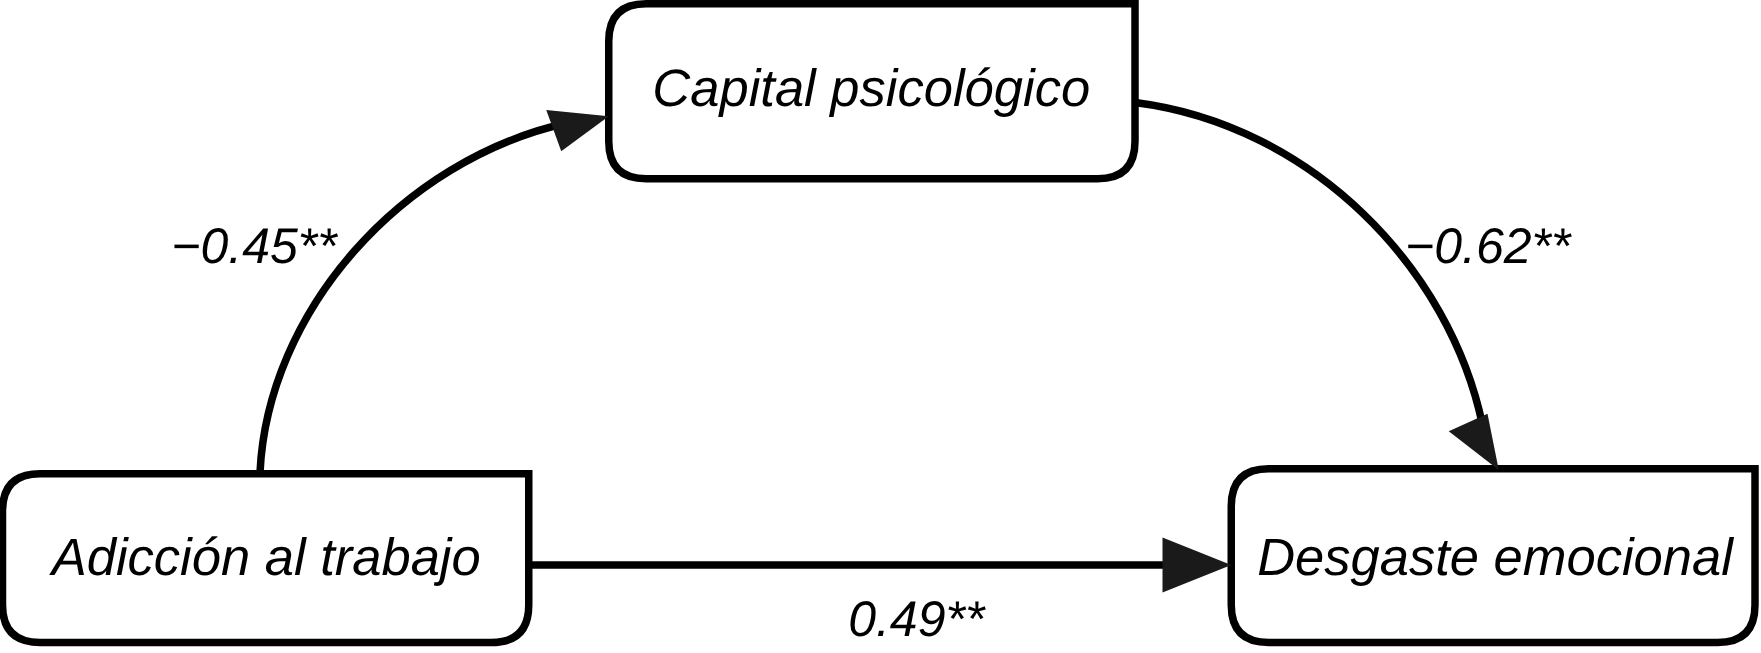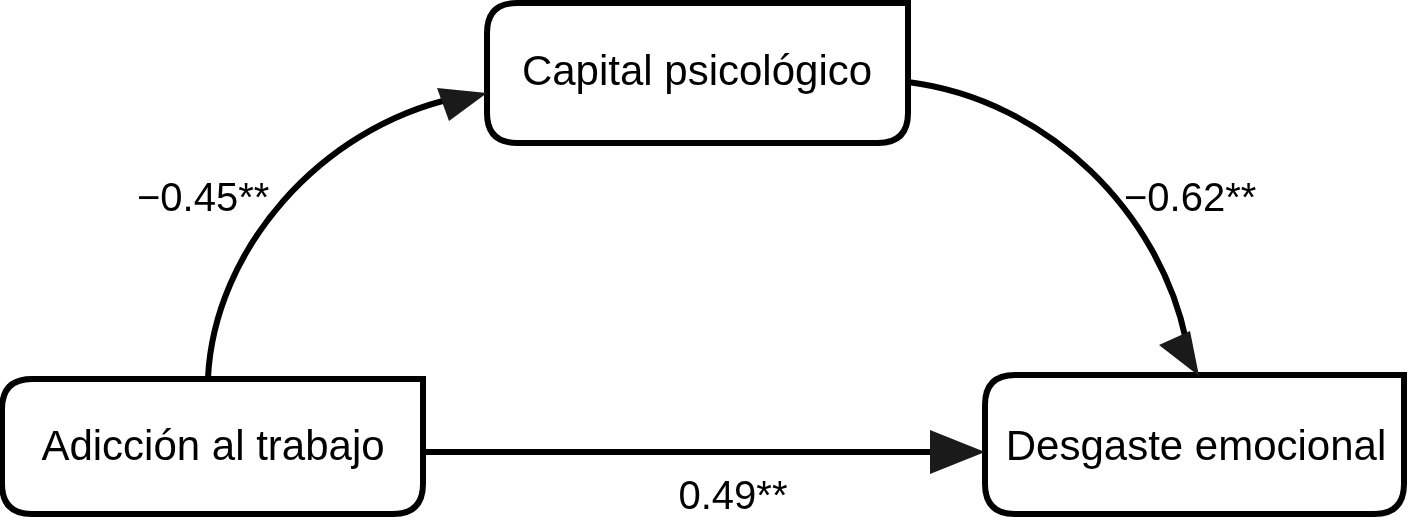--- a/index.html
+++ b/index.html
@@ -7,20 +7,21 @@
     padding: 0;
     background: #ffffff;
   }
   #diagram-root {
     position: relative;
     width: 1409px;
     height: 522px;
     background: #ffffff;
     overflow: hidden;
     font-family: "Liberation Sans", sans-serif;
+    font-style: italic;
   }
   svg.diagram-canvas {
     position: absolute;
     top: 0;
     left: 0;
     width: 1409px;
     height: 522px;
     display: block;
   }
   .node-box-shape {

